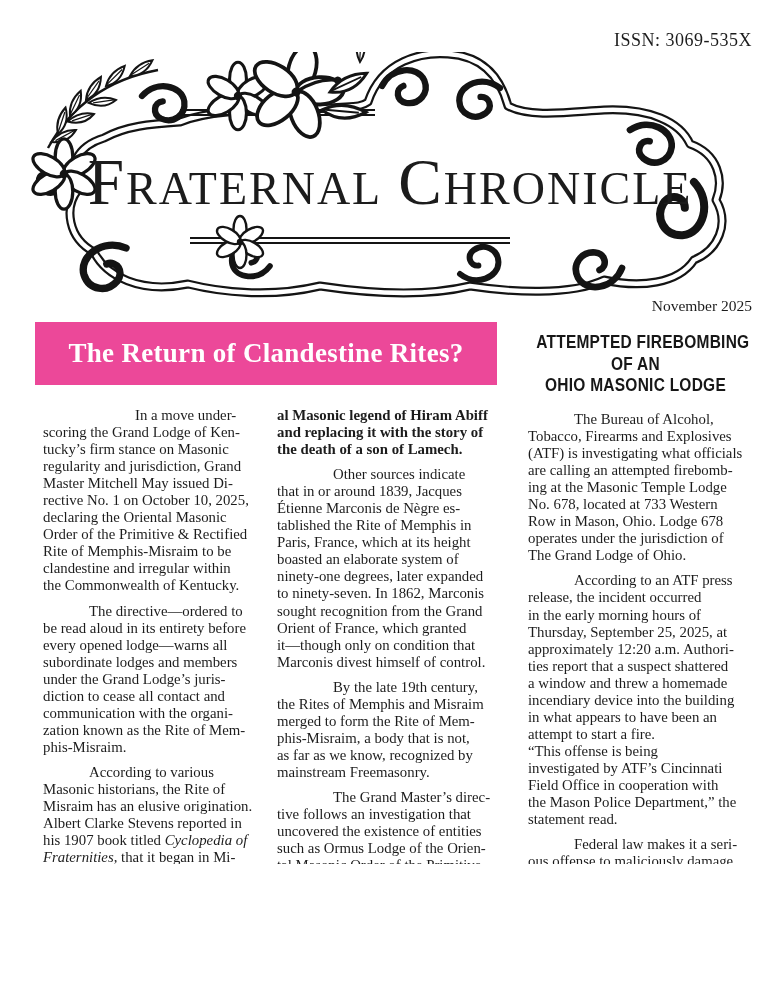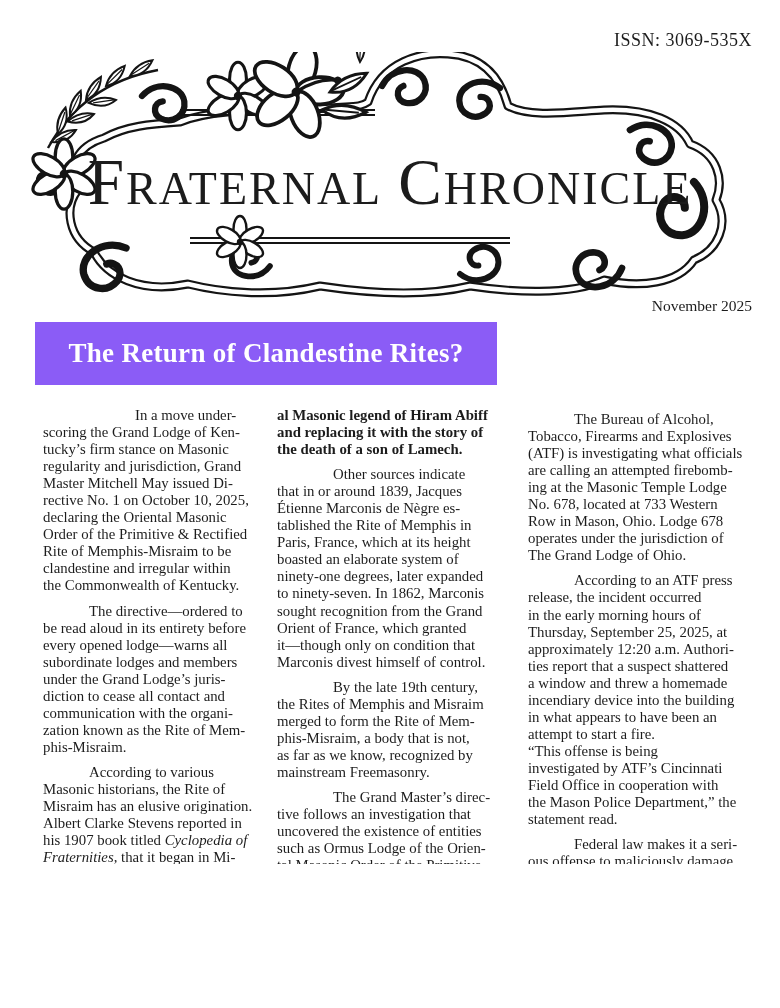--- a/index.html
+++ b/index.html
@@ -109,21 +109,21 @@
       <use href="#flower" transform="translate(34,122) scale(1.35)"></use>
       <use href="#flower" transform="translate(210,190) scale(1.0)"></use>
     </svg>
 
     <div class="mtitle"><span class="mword"><span class="minitial">F</span>RATERNAL</span><span class="mword"><span class="minitial">C</span>HRONICLE</span></div>
 
   </div>
 
   <div class="pubdate">November 2025</div>
 
-  <div class="banner" style="background: #8b5cf6; justify-content: center;">
+  <div class="banner" style="background: #ec4899; justify-content: center;">
     <div class="banner-text">The Return of Clandestine Rites?</div>
   </div>
 
   <div class="col col1">
       <p class="para" style="text-indent: 92px;">In a move under-
 scoring the Grand Lodge of Ken-
 tucky’s firm stance on Masonic
 regularity and jurisdiction, Grand
 Master Mitchell May issued Di-
 rective No. 1 on October 10, 2025,
@@ -191,20 +191,25 @@
 of the Book of Constitutions of the
 Grand Lodge of Kentucky, Grand
 Master May emphasized that only</p>
       </div>
     <div class="continued">
       <div>Continued on page 3</div>
       <div>See Explosives</div>
     </div>
   </div>
 
+  <div class="col col3head">
+      <div class="hl-line">ATTEMPTED FIREBOMBING</div>
+      <div class="hl-line">OF AN</div>
+      <div class="hl-line">OHIO MASONIC LODGE</div>
+    </div>
 
   <div class="col col3">
     <div>
         <p class="para" style="text-indent: 46px;">The Bureau of Alcohol,
 Tobacco, Firearms and Explosives
 (ATF) is investigating what officials
 are calling an attempted firebomb-
 ing at the Masonic Temple Lodge
 No. 678, located at 733 Western
 Row in Mason, Ohio. Lodge 678

